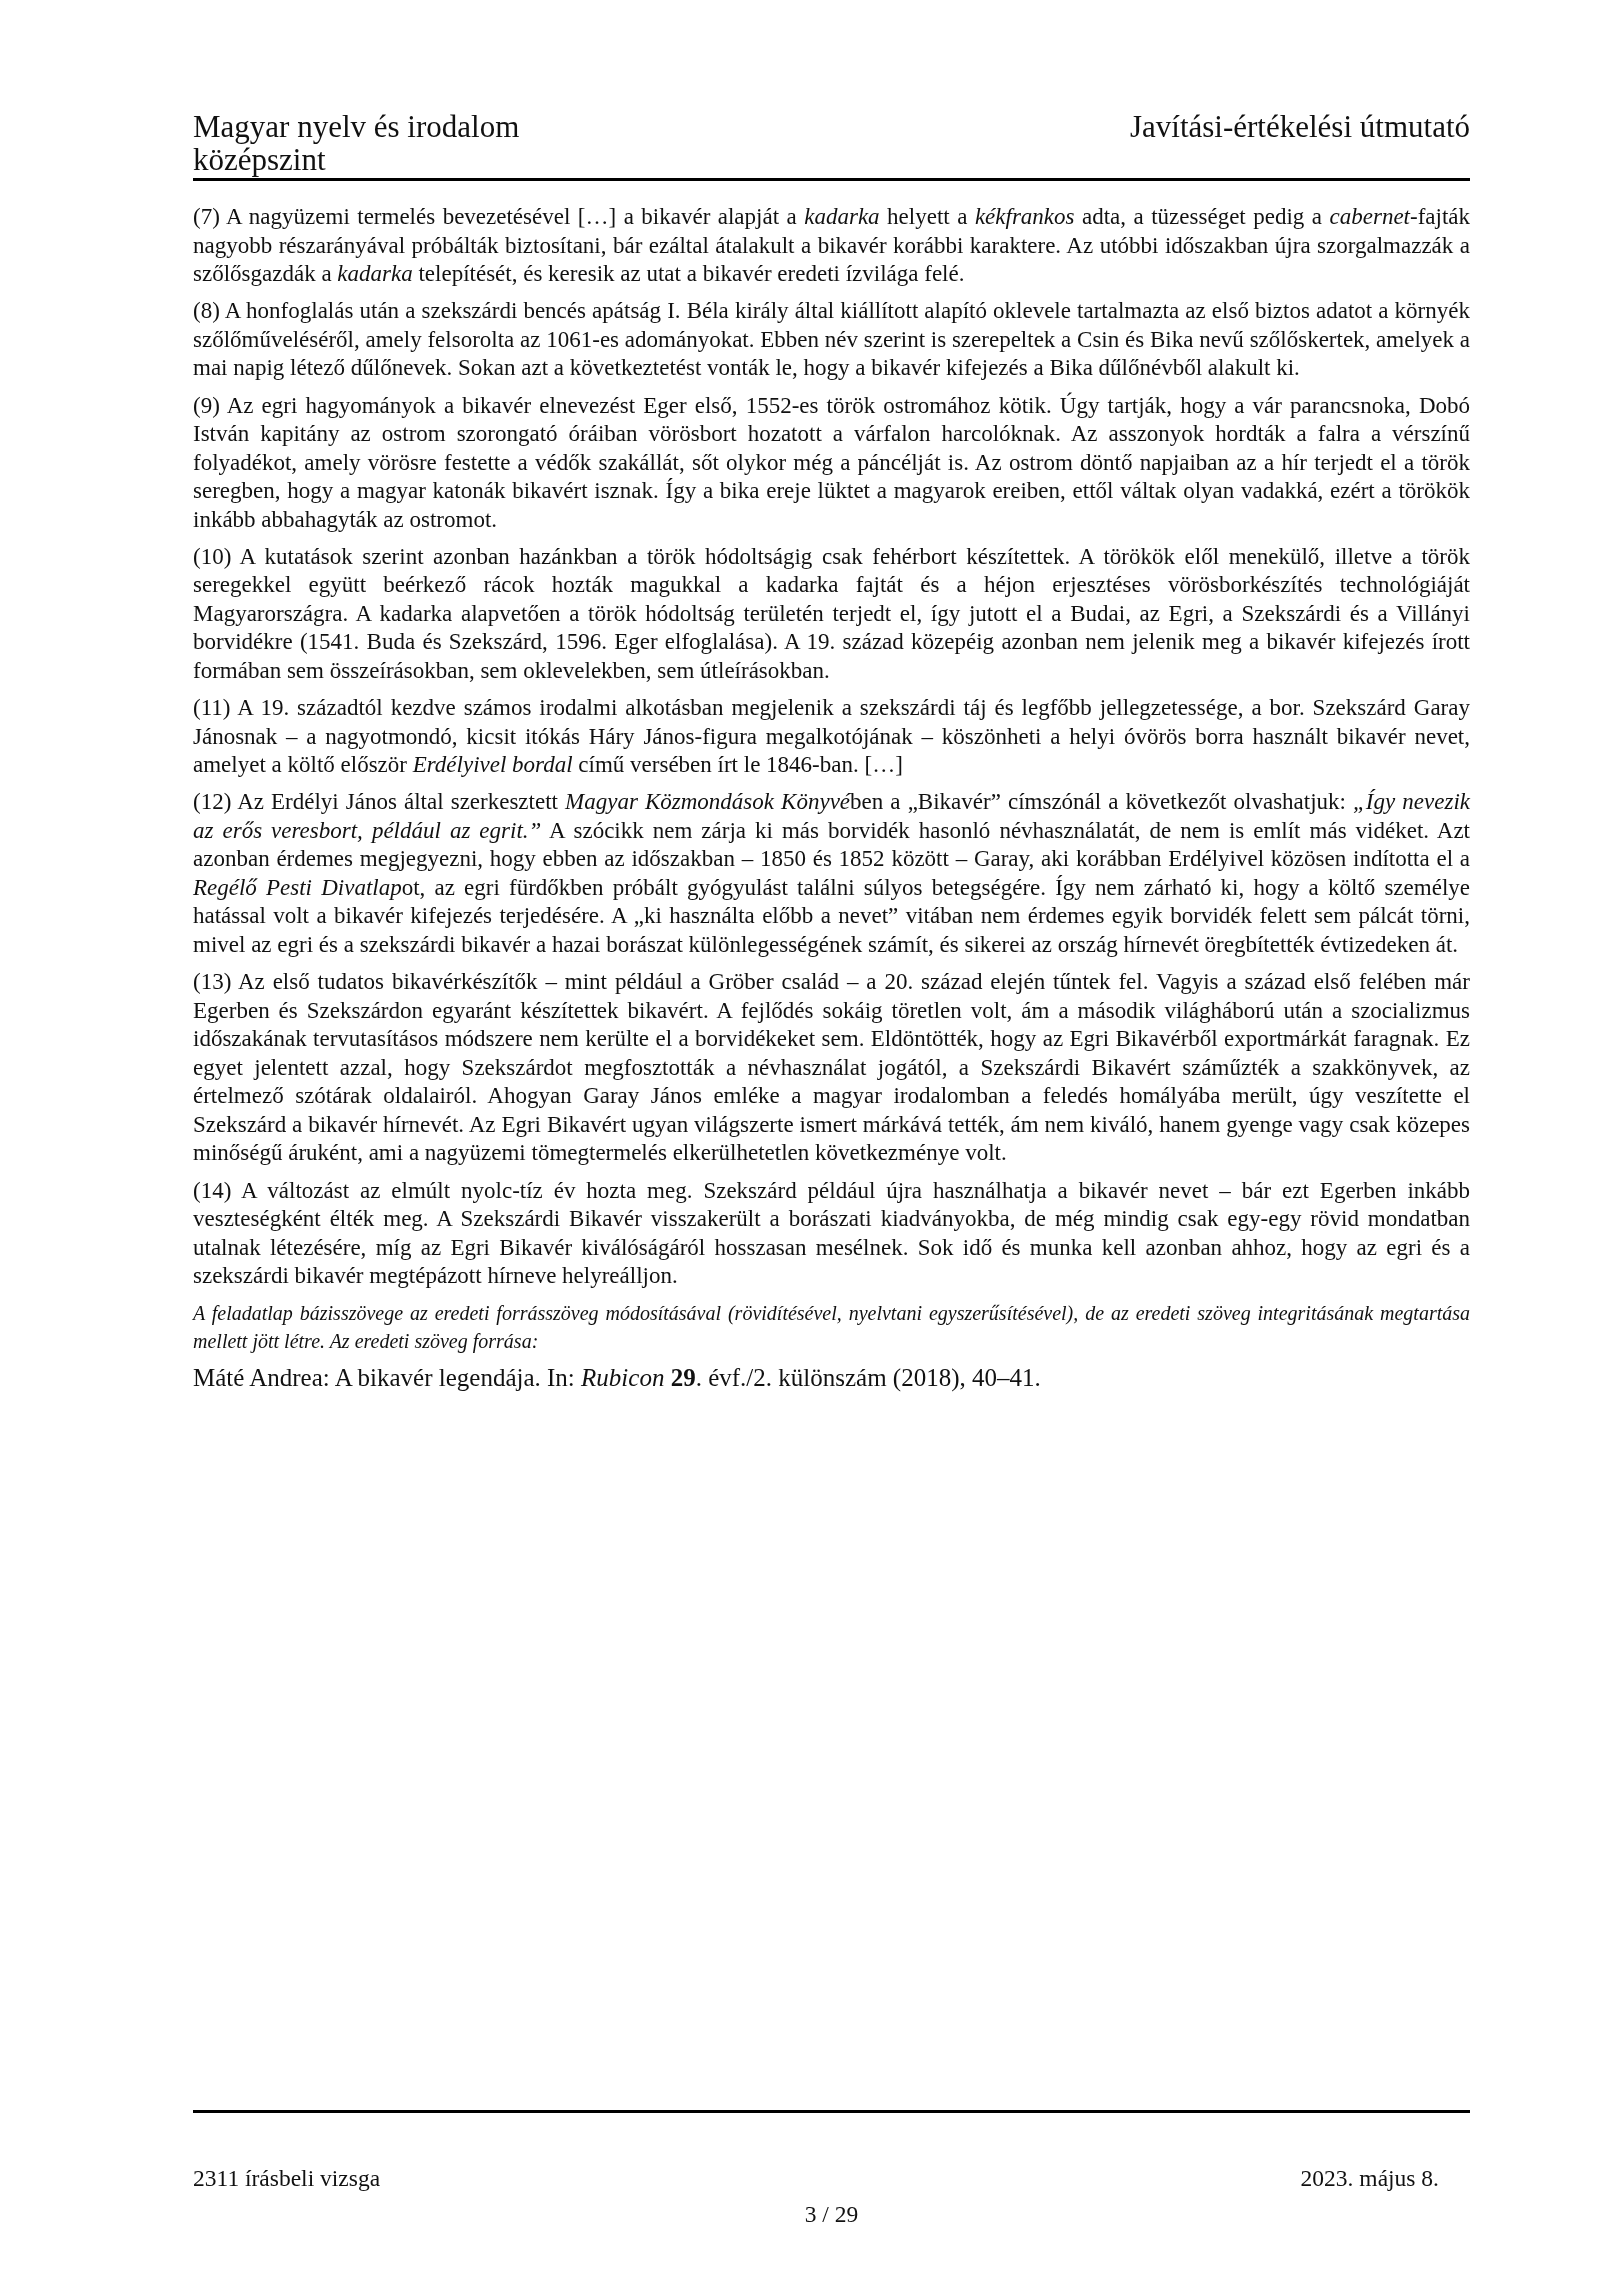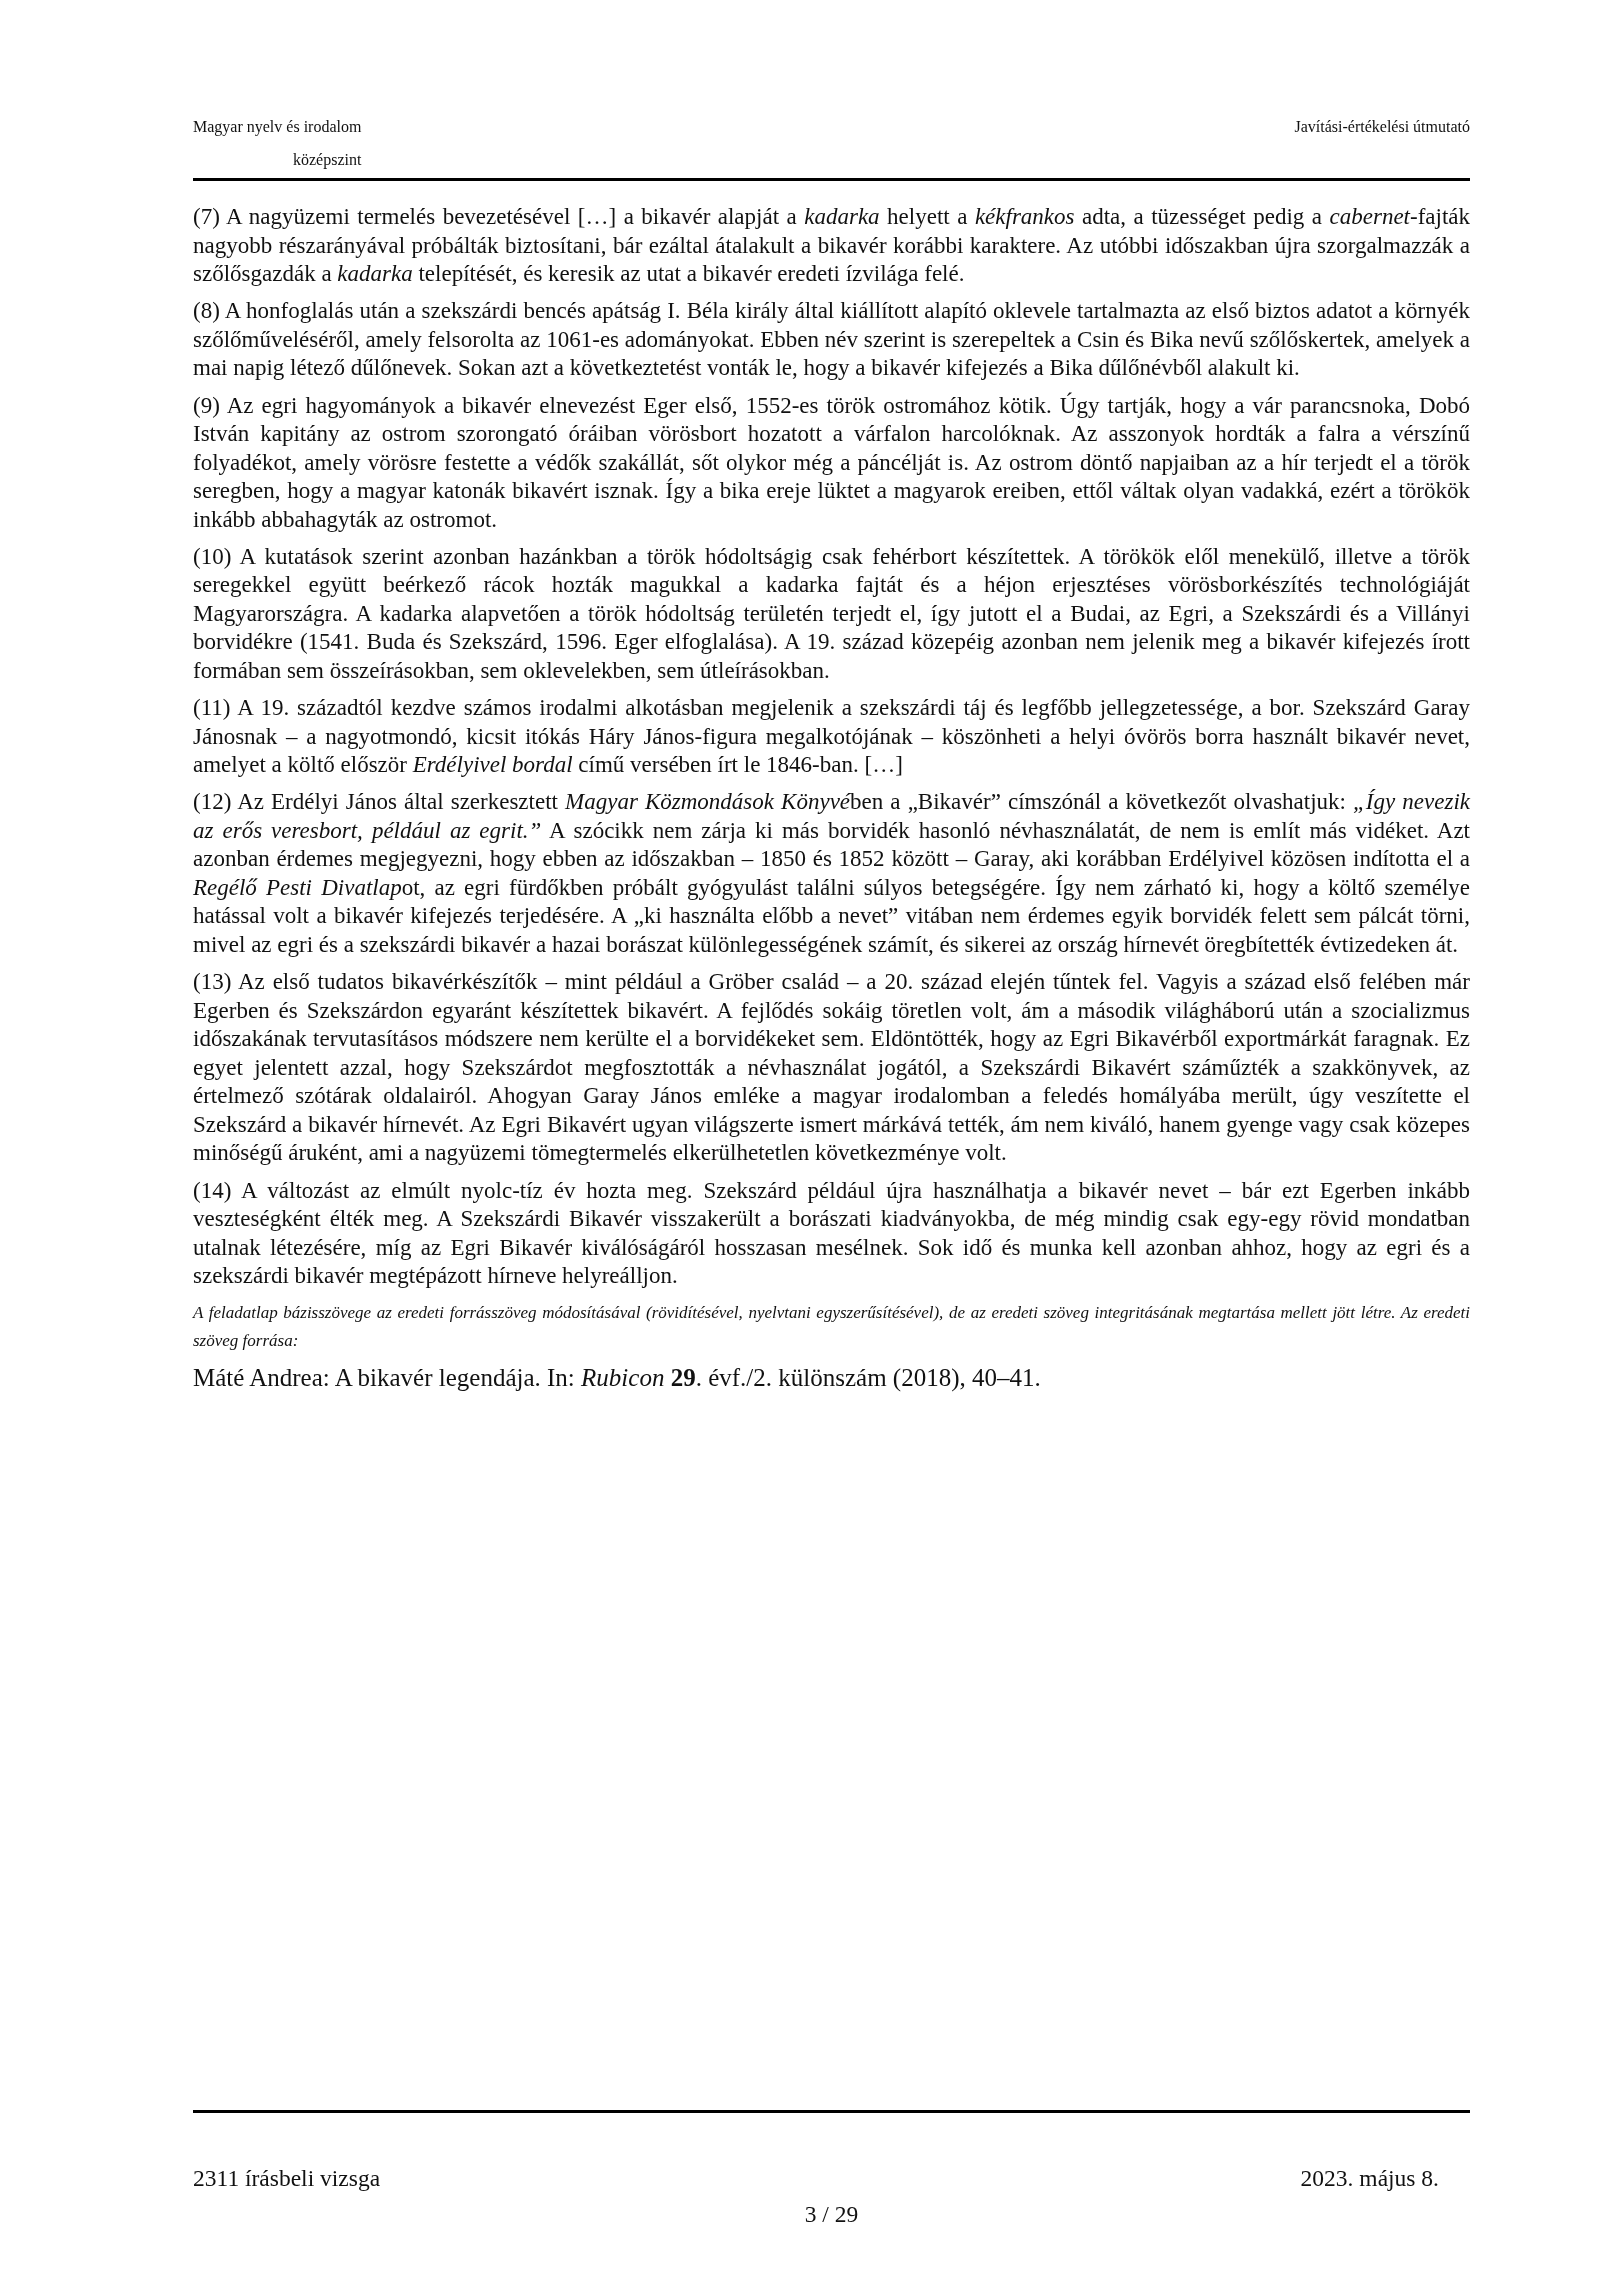--- a/index.html
+++ b/index.html
@@ -1,25 +1,25 @@
 <!DOCTYPE html>
 <html><head>
 <meta charset="utf-8">
 <style>
   html, body { margin:0; padding:0; background:#ffffff; }
   body { width:1621px; height:2293px; position:relative; overflow:hidden;
          font-family:"Liberation Serif", "DejaVu Serif", serif; color:#111; }
-  .page-header { position:absolute; left:193px; top:110px; width:1277px; font-size:16px; line-height:33px;text-align:right; }
+  .page-header { position:absolute; left:193px; top:110px; width:1277px; font-size:31px; line-height:33px; }
   .page-header .left { float:left; }
   .page-header .right { float:right; }
   .rule-top { position:absolute; left:193px; top:178px; width:1277px; height:2.9px; background:#000; }
   .rule-bottom { position:absolute; left:193px; top:2110px; width:1277px; height:2.9px; background:#000; }
   .content { position:absolute; left:193px; top:203px; width:1277px; font-size:23px; line-height:28.5px; text-align:justify; }
   .content p { margin:0 0 8.8px 0; }
-  .note { font-style:italic; font-size:17px; line-height:28px; margin:0 0 8.8px 0; }
+  .note { font-style:italic; font-size:20px; line-height:28px; margin:0 0 8.8px 0; }
   .cite { font-size:25px; line-height:28px; }
   .page-footer { position:absolute; left:193px; top:2164px; width:1277px; font-size:23.5px; line-height:29px; }
   .page-footer .l { position:absolute; left:0; }
   .page-footer .c { position:absolute; left:0; width:100%; text-align:center;margin-top:36px; }
   .page-footer .r { position:absolute; right:31px; }
   i { font-style:italic; }
   b { font-weight:bold; }
 </style>
 </head>
 <body>

